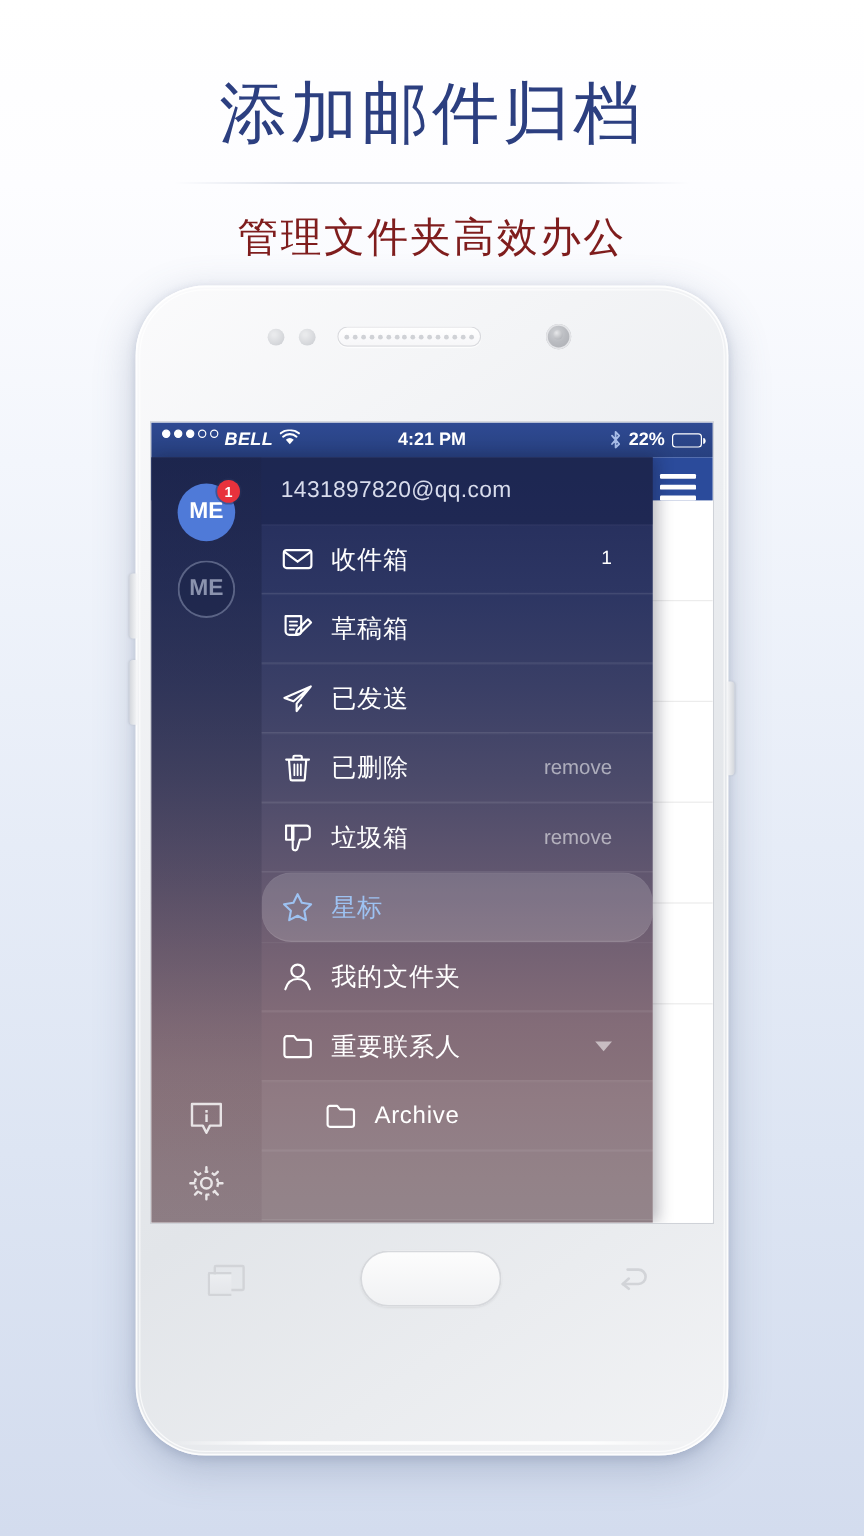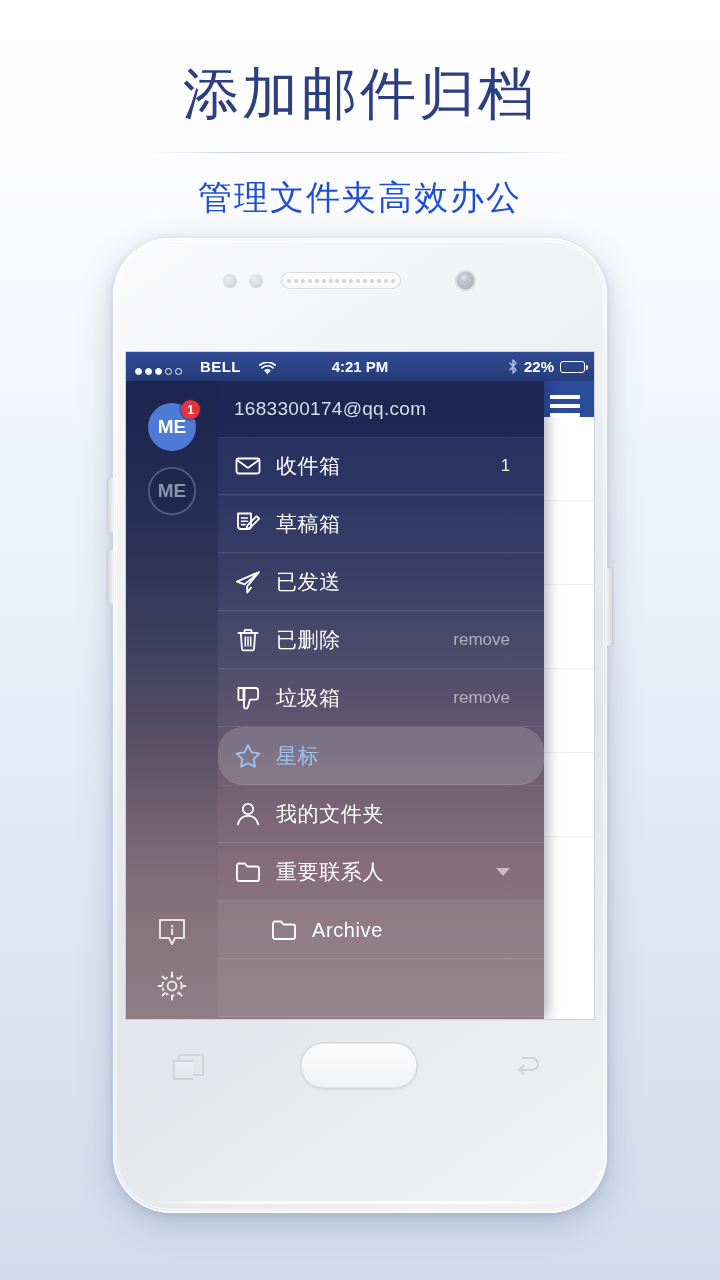--- a/index.html
+++ b/index.html
@@ -26,21 +26,21 @@
     line-height: 1.15;
   }
   .promo-rule {
     width: 430px; height: 1px; margin: 26px auto 0;
     background: linear-gradient(90deg, rgba(180,190,210,0) 0%, #c3cbda 25%, #c3cbda 75%, rgba(180,190,210,0) 100%);
   }
   .promo-sub {
     margin-top: 22px;
     font-size: 34px;
     letter-spacing: 2px;
-    color: #1d4ed8;
+    color: #7f1d1d;
     font-weight: 400;
   }
 
   
   .phone {
     position: absolute;
     left: 113px; top: 238px;
     width: 494px; height: 975px;
     border-radius: 58px;
     background: linear-gradient(145deg, #fbfbfc 0%, #eceef1 38%, #e2e5e9 62%, #f2f3f5 100%);
@@ -118,21 +118,21 @@
   
   .statusbar {
     height: 29px; width: 100%;
     background: linear-gradient(180deg,#2f4a93 0%, #27407f 100%);
     color: #ffffff;
     display: flex; align-items: center;
     font-size: 16px; font-weight: 700;
     padding: 0 9px;
     position: relative;
   }
-  .sb-left { display: flex; align-items: flex-end; gap: 18px; }
+  .sb-left { display: flex; align-items: flex-start; gap: 5px; font-style: italic; }
   .sb-dots { display: flex; gap: 3px; align-items: center; }
   .sb-dots i {
     width: 7px; height: 7px; border-radius: 50%;
     border: 1.3px solid #ffffff; background: transparent;
   }
   .sb-dots i.on { background: #ffffff; }
   .sb-carrier { letter-spacing: 0.4px; font-size: 15px; }
   .sb-center {
     position: absolute; left: 0; right: 0; text-align: center;
     font-size: 15px; font-weight: 700; pointer-events: none;
@@ -419,21 +419,21 @@
                   <circle cx="17" cy="17" r="9.6" stroke-dasharray="3.2 3.0"></circle>
                 </g>
               </svg>
             </span>
           </div>
         </div>
 
         <div class="drawer-body">
 
           <div class="acct-header">
-            <span>1683300174@qq.com</span>
+            <span>1431897820@qq.com</span>
           </div>
 
           <div class="menu">
 
             <div class="mi">
               <span class="ico">
                 <svg width="28" height="28" viewBox="0 0 28 28">
                   <rect x="2.5" y="6.5" width="23" height="15" rx="2.4" fill="none" stroke="#fff" stroke-width="1.8"></rect>
                   <path d="M3.4 8.2 L14 16 L24.6 8.2" fill="none" stroke="#fff" stroke-width="1.8" stroke-linecap="round"></path>
                 </svg>

